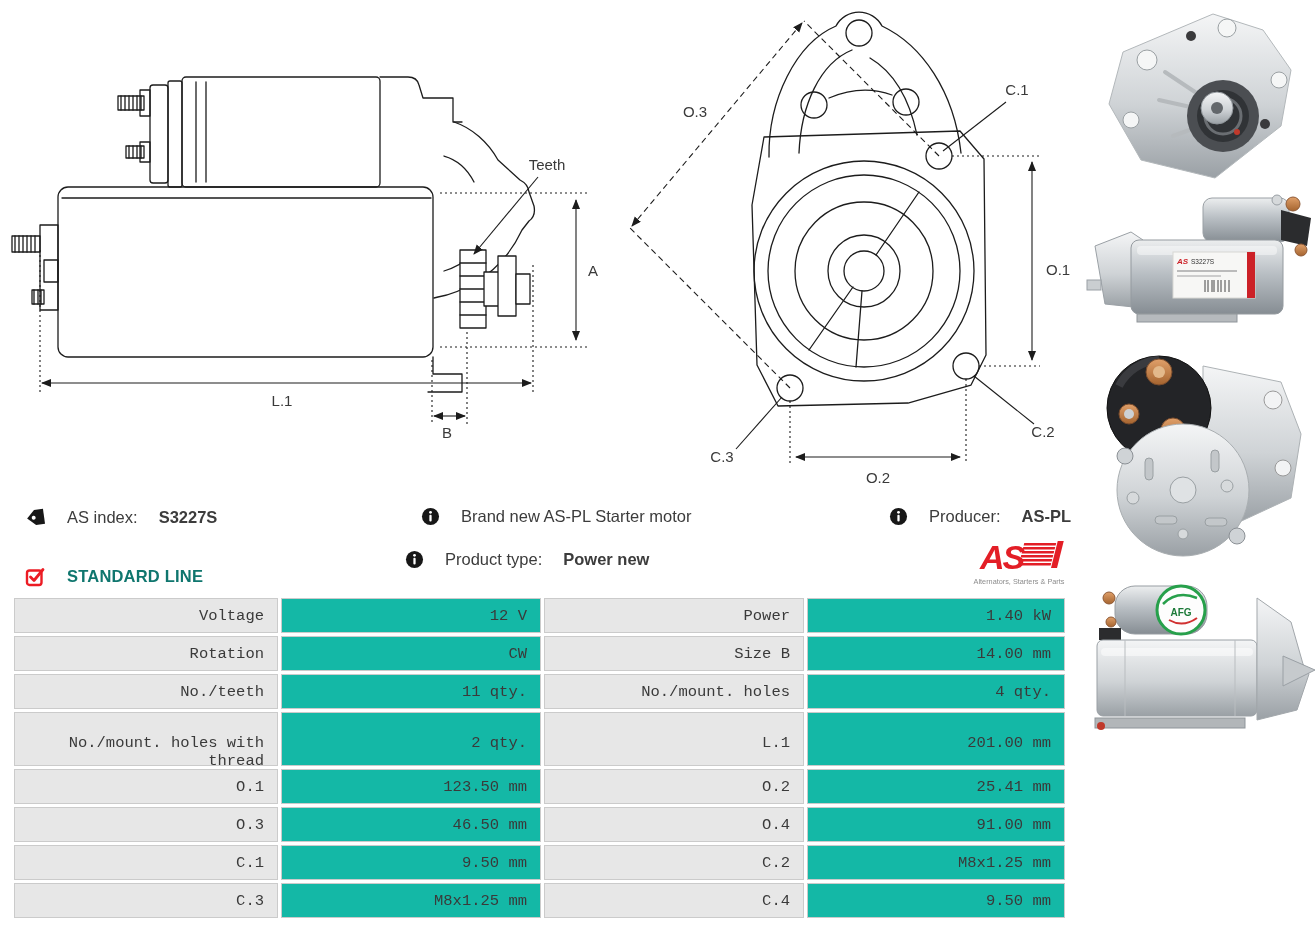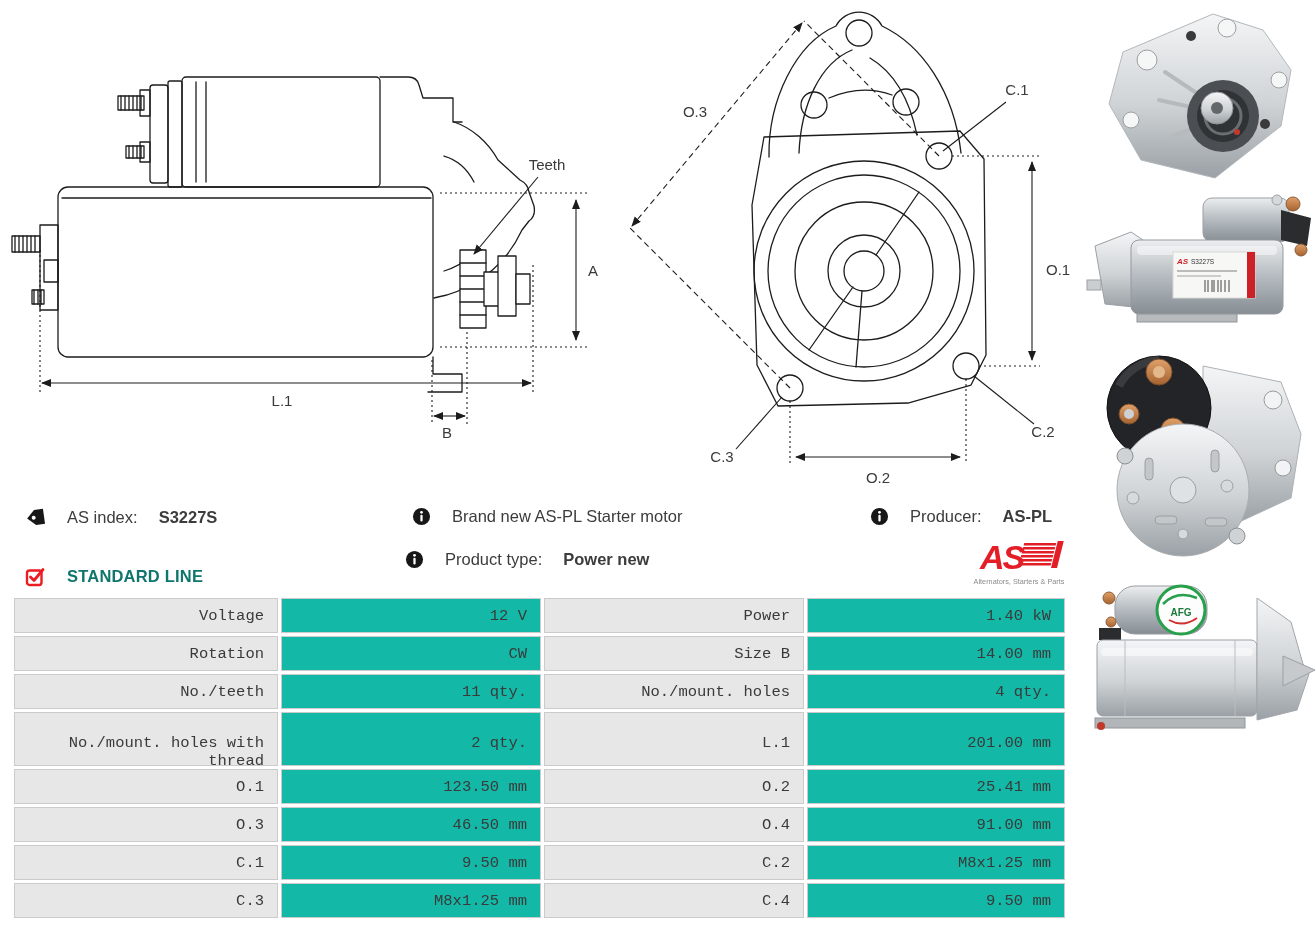--- a/index.html
+++ b/index.html
@@ -185,40 +185,40 @@
 </div>
 
 <div class="info-line red-line" style="left:25px;top:550px">
   <svg class="icn" width="21" height="21" viewBox="0 0 21 21">
     <rect x="2" y="4.5" width="14.5" height="14.5" rx="2.5" fill="none" stroke="#ec1c24" stroke-width="2.4"></rect>
     <path d="M5.5,11 L9,14.5 L18,3.5" fill="none" stroke="#ec1c24" stroke-width="2.8" stroke-linecap="round" stroke-linejoin="round"></path>
   </svg>
   <span>STANDARD LINE</span>
 </div>
 
-<div class="info-line" style="left:412px;top:507px">
+<div class="info-line" style="left:421px;top:507px">
   <svg class="icn" width="19" height="19" viewBox="0 0 20 20">
     <circle cx="10" cy="10" r="9" fill="#171717"></circle>
     <circle cx="10" cy="5.6" r="1.5" fill="#fff"></circle>
     <rect x="8.8" y="8.2" width="2.4" height="7" rx="1.1" fill="#fff"></rect>
   </svg>
   <span>Brand new AS-PL Starter motor</span>
 </div>
 
 <div class="info-line" style="left:405px;top:550px">
   <svg class="icn" width="19" height="19" viewBox="0 0 20 20">
     <circle cx="10" cy="10" r="9" fill="#171717"></circle>
     <circle cx="10" cy="5.6" r="1.5" fill="#fff"></circle>
     <rect x="8.8" y="8.2" width="2.4" height="7" rx="1.1" fill="#fff"></rect>
   </svg>
   <span>Product type:</span>
   <span class="b">Power new</span>
 </div>
 
-<div class="info-line" style="left:870px;top:507px">
+<div class="info-line" style="left:889px;top:507px">
   <svg class="icn" width="19" height="19" viewBox="0 0 20 20">
     <circle cx="10" cy="10" r="9" fill="#171717"></circle>
     <circle cx="10" cy="5.6" r="1.5" fill="#fff"></circle>
     <rect x="8.8" y="8.2" width="2.4" height="7" rx="1.1" fill="#fff"></rect>
   </svg>
   <span>Producer:</span>
   <span class="b">AS-PL</span>
 </div>
 
 <svg class="abs" style="left:960px;top:536px" width="118" height="52" viewBox="0 0 118 52">

